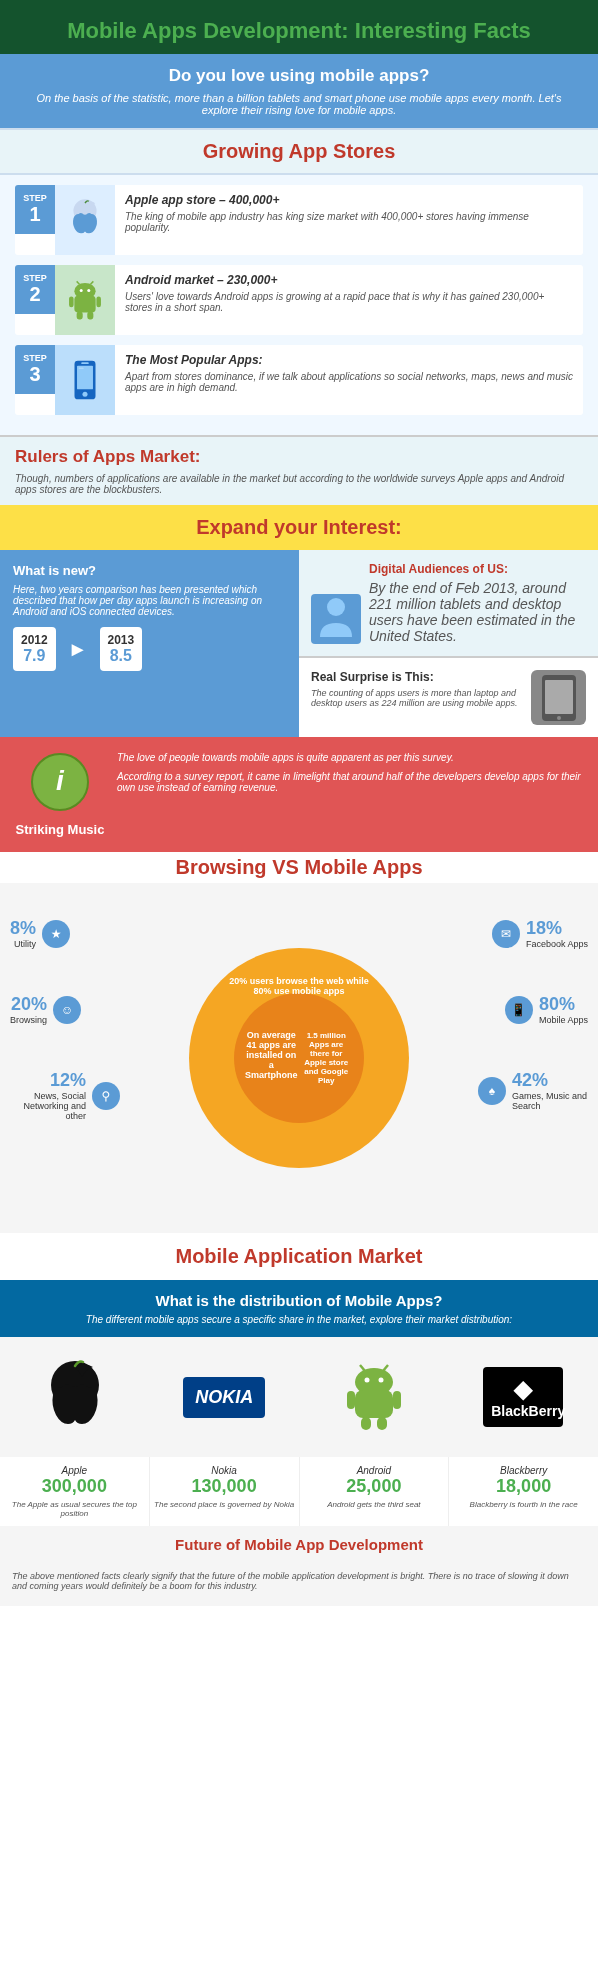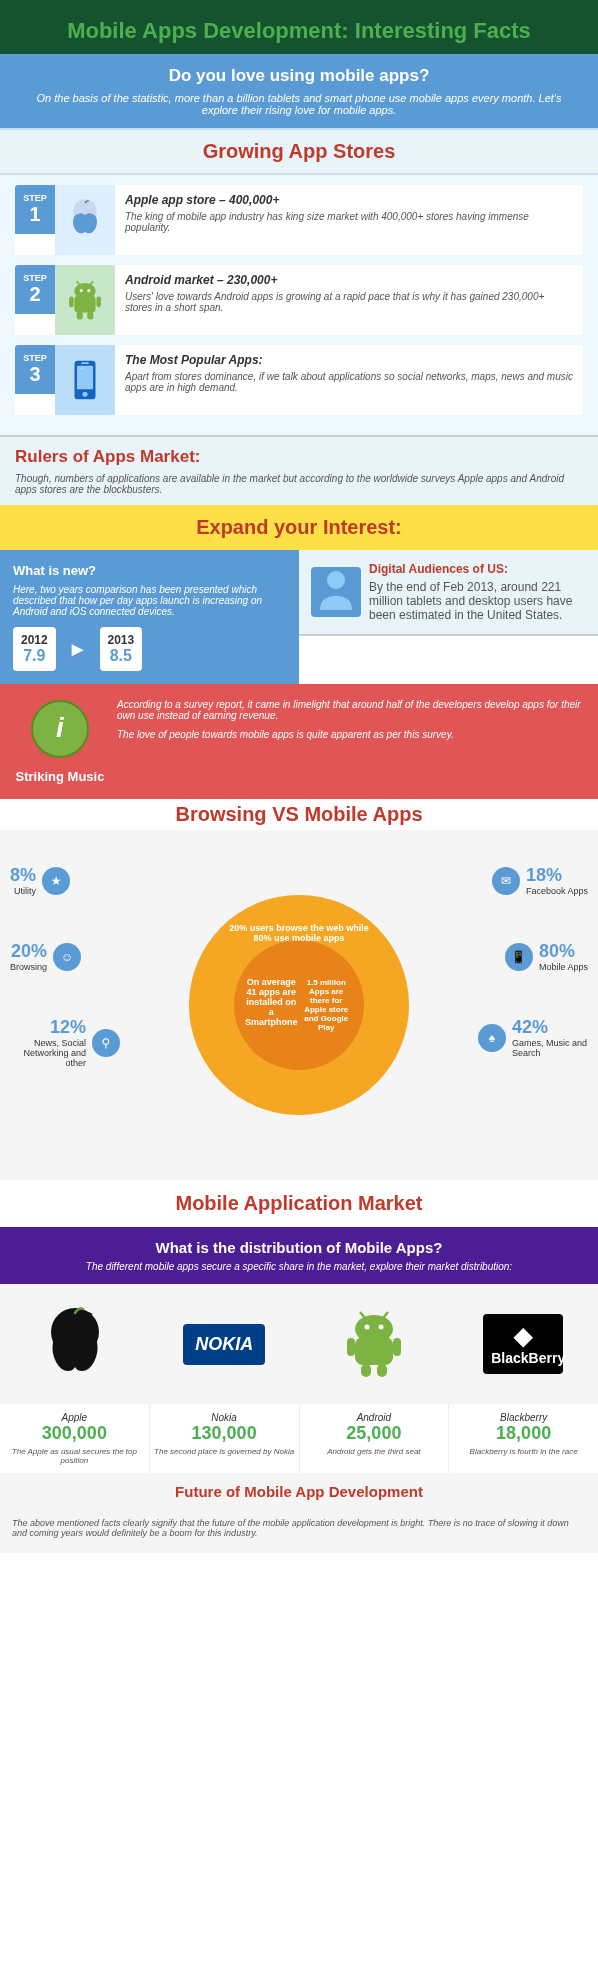--- a/index.html
+++ b/index.html
@@ -185,43 +185,44 @@
     .arrow-right { font-size: 20px; color: #fff; font-weight: bold; }
 
     .expand-right {
       width: 50%;
       padding: 0;
     }
     .digital-audiences {
       background: #e8f4f8;
       padding: 12px;
       display: flex;
-      align-items: center;
+      align-items: flex-end;
       gap: 8px;
       border-bottom: 2px solid #ccc;
     }
     .digital-icon {
       width: 50px;
       height: 50px;
       background: #5b9bd5;
       border-radius: 4px;
       flex-shrink: 0;
       display: flex;
       align-items: center;
       justify-content: center;
     }
     .digital-text h3 {
       font-size: 12px;
       font-weight: bold;
       color: #c0392b;
       margin-bottom: 4px;
     }
     .digital-text p {
-      font-size: 12px;
+      font-size: 14px;
       color: #555;
+      font-style: italic;
     }
     .real-surprise {
       background: #fff;
       padding: 12px;
       display: flex;
       align-items: flex-start;
       gap: 8px;
     }
     .surprise-icon {
       width: 55px;
@@ -377,21 +378,21 @@
     
     .market-title {
       background: #fff;
       text-align: center;
       padding: 12px;
       font-size: 20px;
       color: #c0392b;
       font-weight: bold;
     }
     .market-blue-header {
-      background: #4c1d95;
+      background: #0369a1;
       text-align: center;
       padding: 12px 20px;
       color: #fff;
     }
     .market-blue-header h2 {
       font-size: 15px;
       font-weight: bold;
       margin-bottom: 5px;
     }
     .market-blue-header p {
@@ -624,35 +625,49 @@
           <circle cx="20" cy="10" r="9" fill="#90caf9"></circle>
           <path d="M4 40 Q4 26 20 26 Q36 26 36 40Z" fill="#90caf9"></path>
         </svg>
       </div>
       <div class="digital-text">
         <h3>Digital Audiences of US:</h3>
         <p>By the end of Feb 2013, around 221 million tablets and desktop users have been estimated in the United States.</p>
       </div>
     </div>
 
+    <div class="real-surprise">
+      <div class="surprise-text" style="flex:1">
+        <h3>Real Surprise is This:</h3>
+        <p>The counting of apps users is more than laptop and desktop users as 224 million are using mobile apps.</p>
+      </div>
+
+      <div class="surprise-icon" style="background:#888;border-radius:6px;display:flex;align-items:center;justify-content:center;">
+        <svg width="40" height="50" viewBox="0 0 40 50">
+          <rect x="3" y="2" width="34" height="46" rx="4" fill="#555"></rect>
+          <rect x="6" y="7" width="28" height="34" rx="1" fill="#aaa"></rect>
+          <circle cx="20" cy="45" r="2" fill="#888"></circle>
+        </svg>
+      </div>
+    </div>
   </div>
 </div>
 
 <div class="striking-section">
   <div class="striking-left">
     
     <svg width="60" height="60" viewBox="0 0 60 60">
       <circle cx="30" cy="30" r="28" fill="#7cb342" stroke="#5a8a22" stroke-width="2"></circle>
       <text x="30" y="38" text-anchor="middle" font-size="28" font-weight="bold" fill="#fff" font-style="italic">i</text>
     </svg>
     <div class="fact-label">Striking Music</div>
   </div>
   <div class="striking-right">
+    <p>The love of people towards mobile apps is quite apparent as per this survey.</p>
     <p>According to a survey report, it came in limelight that around half of the developers develop apps for their own use instead of earning revenue.</p>
-    <p>The love of people towards mobile apps is quite apparent as per this survey.</p>
   </div>
 </div>
 
 <div class="browsing-title">Browsing VS Mobile Apps</div>
 
 <div class="circle-section">
   <div class="circle-diagram">
 
     <div class="left-stats">
       <div class="stat-item">

